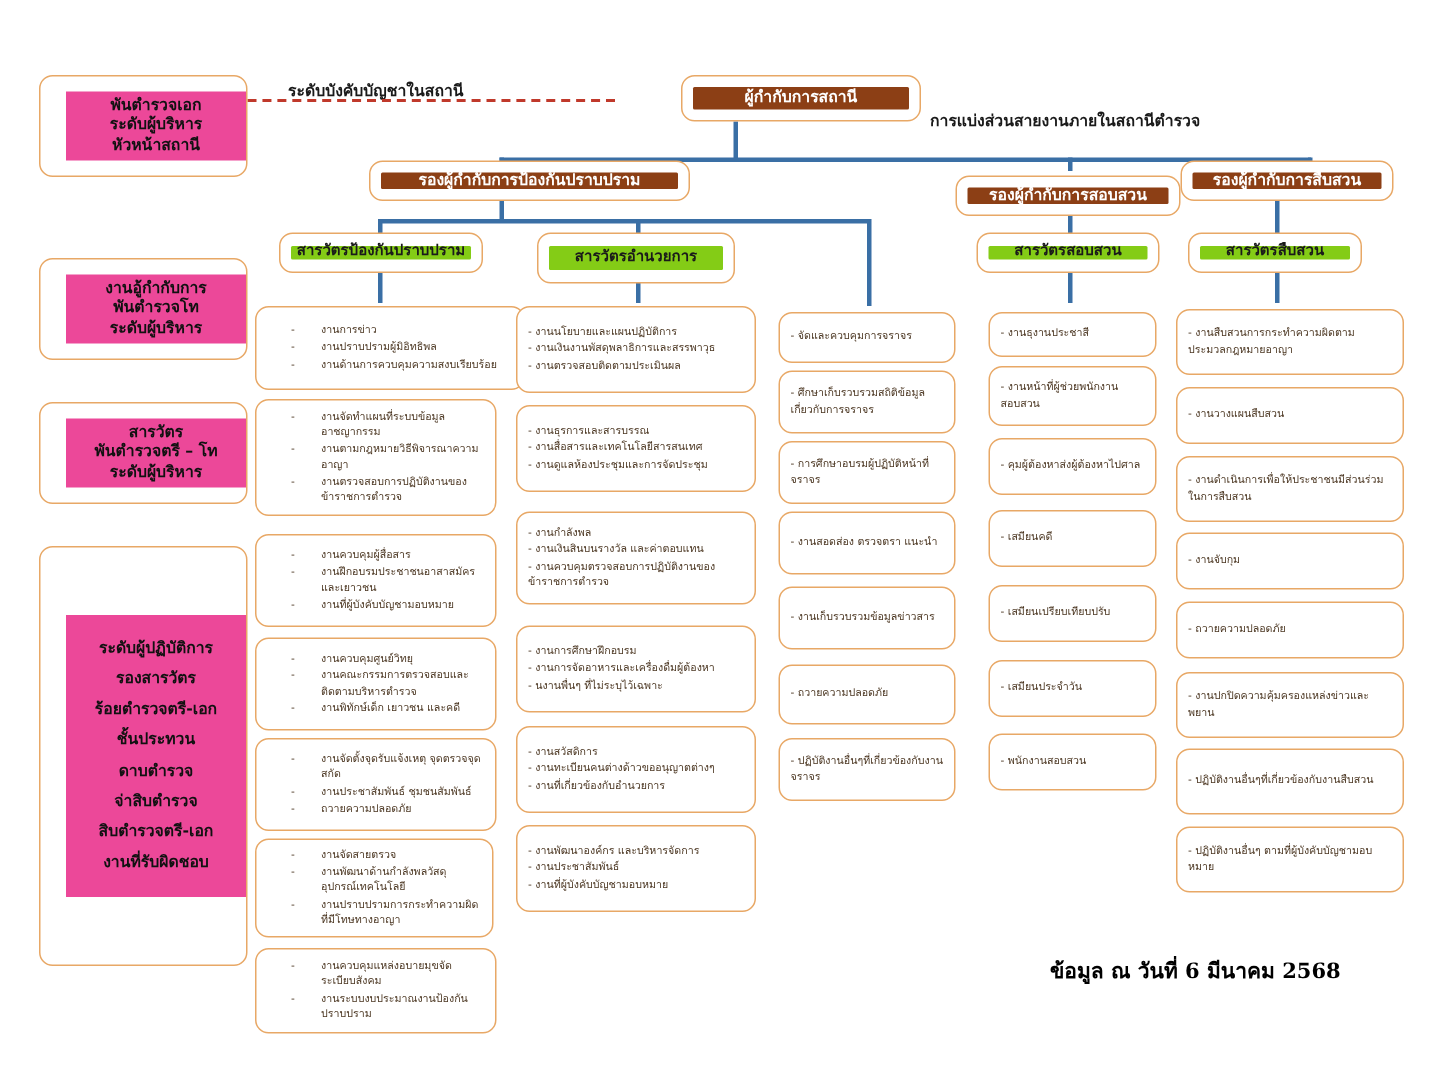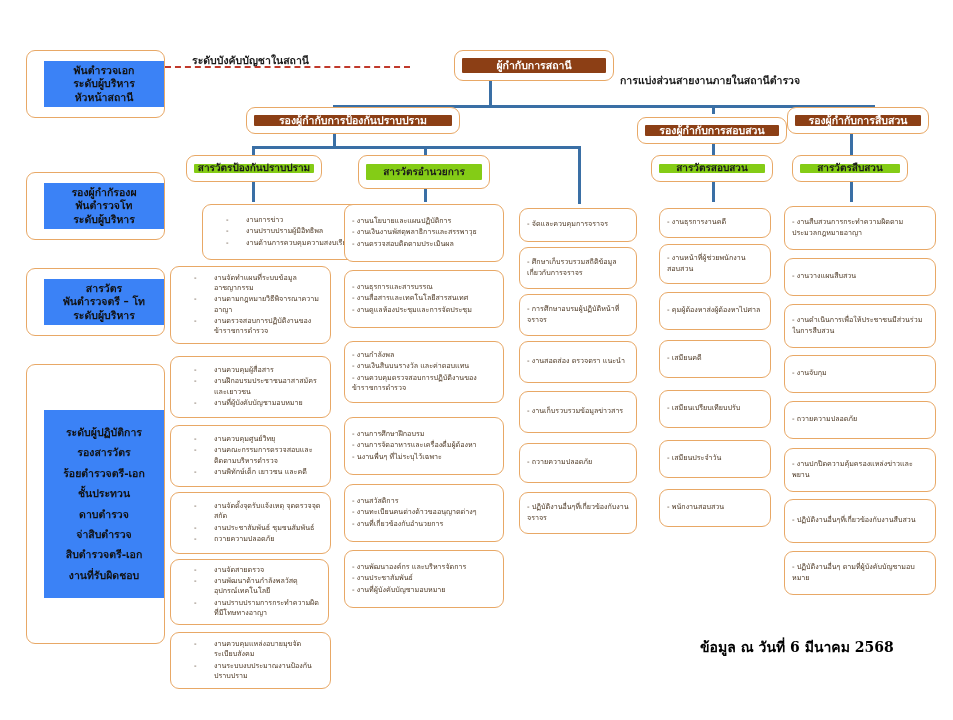--- a/index.html
+++ b/index.html
@@ -32,21 +32,21 @@
     display: flex;
     flex-direction: column;
     align-items: center;
     justify-content: center;
     text-align: center;
     line-height: 1.28;
   }
 
   
   .yellow .inner {
-    background: #3b82f6;
+    background: #ec4899;
     color: #111;
     font-weight: bold;
     font-size: 10.5px;
     padding: 3px 4px;
     width: calc(100% - 16px);
     height: auto;
     min-height: 0;
     margin-left: 17px;
   }
   .yellow { padding: 7px 0; }
@@ -163,21 +163,21 @@
   <div class="box yellow" style="left:26px; top:50px; width:139px; height:68px;">
     <div class="inner">
       <span>พันตำรวจเอก</span>
       <span>ระดับผู้บริหาร</span>
       <span>หัวหน้าสถานี</span>
     </div>
   </div>
 
   <div class="box yellow" style="left:26px; top:172px; width:139px; height:68px;">
     <div class="inner">
-      <span>รองผู้กำกัรองผ</span>
+      <span>งานอู้กำกับการ</span>
       <span>พันตำรวจโท</span>
       <span>ระดับผู้บริหาร</span>
     </div>
   </div>
 
   <div class="box yellow" style="left:26px; top:268px; width:139px; height:68px;">
     <div class="inner">
       <span>สารวัตร</span>
       <span>พันตำรวจตรี – โท</span>
       <span>ระดับผู้บริหาร</span>
@@ -217,21 +217,21 @@
   <div class="box green" style="left:358px; top:155px; width:132px; height:34px;">
     <div class="inner">สารวัตรอำนวยการ</div>
   </div>
   <div class="box green" style="left:651px; top:155px; width:122px; height:27px;">
     <div class="inner">สารวัตรสอบสวน</div>
   </div>
   <div class="box green" style="left:792px; top:155px; width:116px; height:27px;">
     <div class="inner">สารวัตรสืบสวน</div>
   </div>
 
-  <div class="box tasks dashy" style="left:170px; top:204px; width:180px; height:56px;margin-left:32px;">
+  <div class="box tasks dashy" style="left:170px; top:204px; width:180px; height:56px;">
     <div class="inner">
         <ul>
       <li>งานการข่าว</li>
       <li>งานปราบปรามผู้มิอิทธิพล</li>
       <li>งานด้านการควบคุมความสงบเรียบร้อย</li>
     </ul>
       </div>
   </div>
   <div class="box tasks dashy" style="left:170px; top:266px; width:161px; height:78px;">
     <div class="inner">
@@ -388,21 +388,21 @@
     <div class="inner">
         <ul>
           <li>ปฏิบัติงานอื่นๆที่เกี่ยวข้องกับงานจราจร</li>
         </ul>
       </div>
   </div>
 
   <div class="box tasks inline" style="left:659px; top:208px; width:112px; height:30px;">
     <div class="inner">
         <ul>
-          <li>งานธุรการงานคดี</li>
+          <li>งานธุงานประชาสี</li>
         </ul>
       </div>
   </div>
   <div class="box tasks inline" style="left:659px; top:244px; width:112px; height:40px;">
     <div class="inner">
         <ul>
           <li>งานหน้าที่ผู้ช่วยพนักงานสอบสวน</li>
         </ul>
       </div>
   </div>

